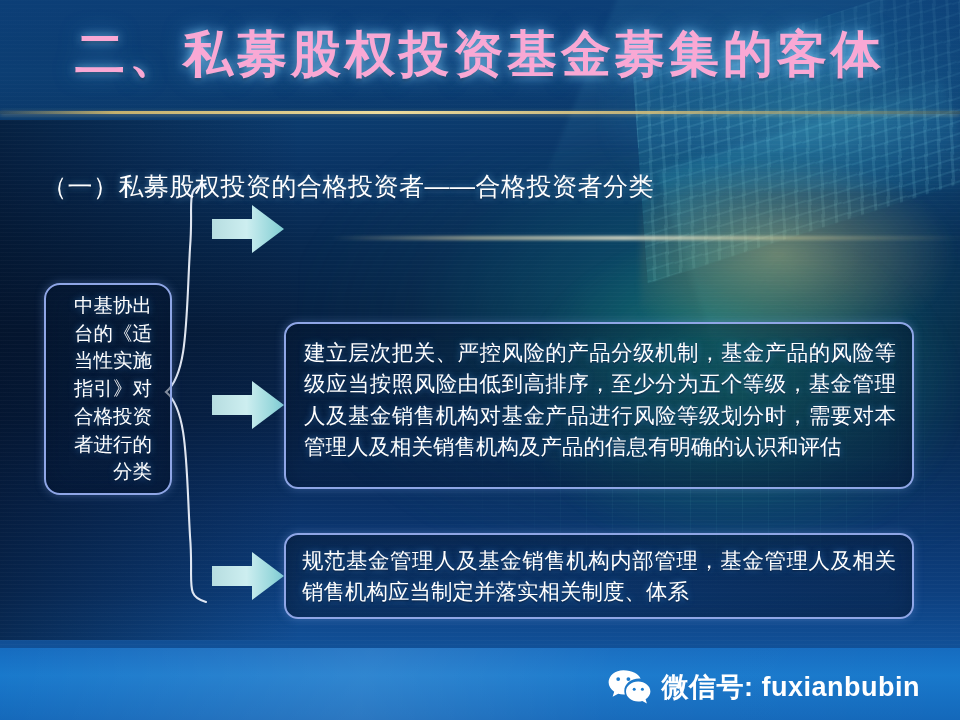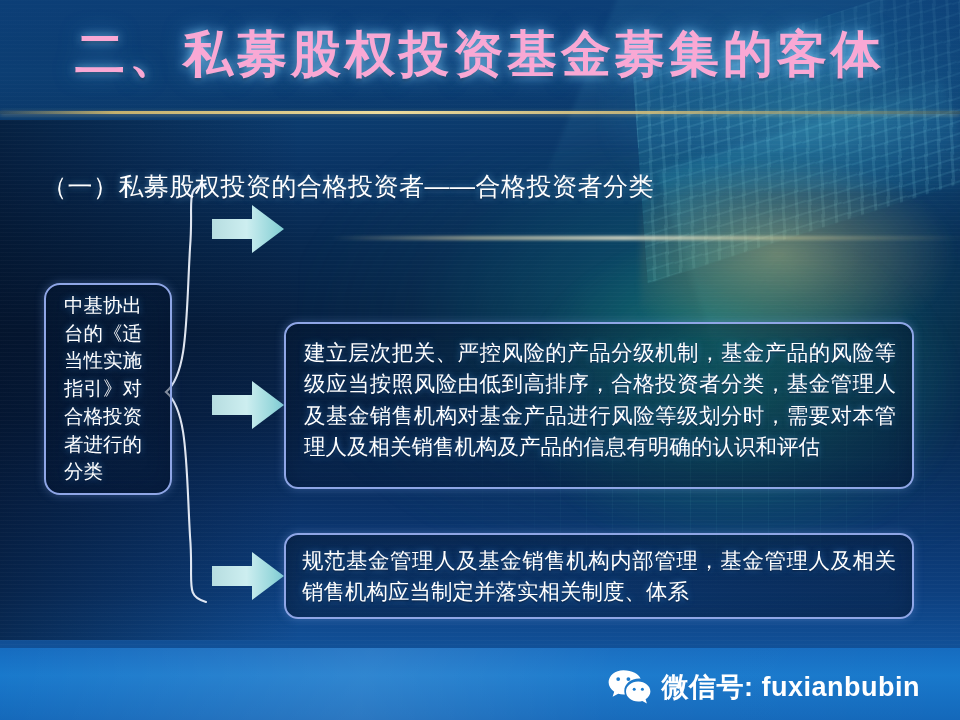--- a/index.html
+++ b/index.html
@@ -216,21 +216,21 @@
   }
   .node-left {
     left: 44px; top: 283px;
     width: 128px; height: 212px;
     border-radius: 16px;
     display: flex; align-items: center; justify-content: center;
   }
   .node-left .txt {
     font-size: 19.5px;
     line-height: 1.42;
-    text-align: left;
+    text-align: right;
     padding: 0 18px;
   }
   .node-detail {
     left: 284px;
     width: 630px;
     padding: 14px 16px 12px 18px;
   }
   .node-detail .txt {
     font-size: 21.5px;
     line-height: 1.46;
@@ -336,21 +336,21 @@
     </defs>
     <path d="M2 16 H42 V2 L74 26 L42 50 V36 H2 Z" fill="url(#ag3)"></path>
   </svg>
 
   <div class="node node-left">
     <div class="txt">中基协出台的《适当性实施指引》对合格投资者进行的分类</div>
   </div>
 
 
   <div class="node node-detail" id="node-2">
-    <div class="txt">建立层次把关、严控风险的产品分级机制，基金产品的风险等级应当按照风险由低到高排序，合格投资者分类，基金管理人及基金销售机构对基金产品进行风险等级划分时，需要对本管理人及相关销售机构及产品的信息有明确的认识和评估</div>
+    <div class="txt">建立层次把关、严控风险的产品分级机制，基金产品的风险等级应当按照风险由低到高排序，至少分为五个等级，基金管理人及基金销售机构对基金产品进行风险等级划分时，需要对本管理人及相关销售机构及产品的信息有明确的认识和评估</div>
   </div>
 
   <div class="node node-detail" id="node-3">
     <div class="txt">规范基金管理人及基金销售机构内部管理，基金管理人及相关销售机构应当制定并落实相关制度、体系</div>
   </div>
 
   <div class="footer-band"></div>
   <div class="footer-sheen"></div>
   <div class="wm">
     <svg width="44" height="38" viewBox="0 0 44 38">

